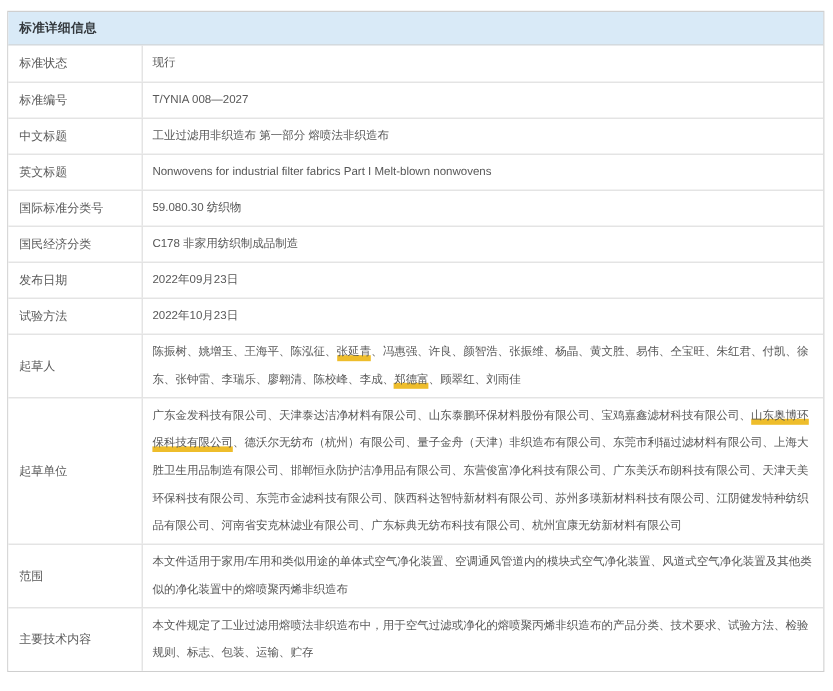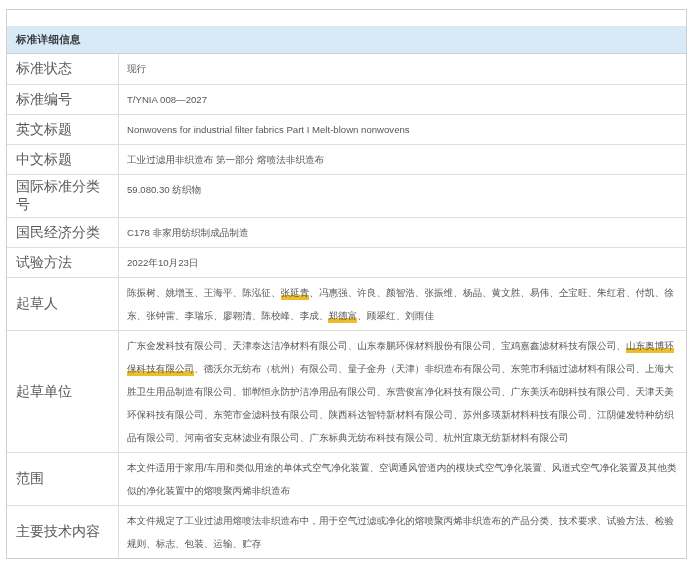--- a/index.html
+++ b/index.html
@@ -12,35 +12,34 @@
   .panel{
     width:681px;border:1px solid #cfcfcf;background:#ffffff;
     box-sizing:border-box;
   }
   .panel-header{
     background:#d9eaf7;
     color:#33383d;font-weight:bold;font-size:10.5px;
     padding:7px 9px 6px 9px;
     border-bottom:1px solid #cfcfcf;
     letter-spacing:.3px;
-    margin-top:16px;
   }
   .row{
     display:flex;align-items:stretch;
     border-top:1px solid #dedede;
     min-height:30px;box-sizing:border-box;
     background:#fff;
   }
   .row:first-of-type{border-top:none;}
   .cell-label{
     flex:0 0 112px;width:112px;box-sizing:border-box;
     border-right:1px solid #dedede;
     display:flex;align-items:center;
     padding:3px 6px 3px 9px;
-    color:#595959;font-size:14px;
+    color:#595959;font-size:10px;
   }
   .cell-value{
     flex:1 1 auto;box-sizing:border-box;
     display:flex;
     padding:3px 8px;
     color:#575757;font-size:9.6px;line-height:23px;
     word-break:break-all;
   }
   .cell-value .txt{display:inline;}
   .mark{
@@ -66,41 +65,47 @@
             <span class="txt"><span>现行</span></span>
           </div>
         </div>
         <div class="row">
           <div class="cell-label">标准编号</div>
           <div class="cell-value">
             <span class="txt"><span>T/YNIA 008—2027</span></span>
           </div>
         </div>
         <div class="row">
+          <div class="cell-label">中文标题</div>
+          <div class="cell-value">
+            <span class="txt"><span>工业过滤用非织造布 第一部分 熔喷法非织造布</span></span>
+          </div>
+        </div>
+        <div class="row">
           <div class="cell-label">英文标题</div>
           <div class="cell-value">
             <span class="txt"><span>Nonwovens for industrial filter fabrics Part I Melt-blown nonwovens</span></span>
-          </div>
-        </div>
-        <div class="row">
-          <div class="cell-label">中文标题</div>
-          <div class="cell-value">
-            <span class="txt"><span>工业过滤用非织造布 第一部分 熔喷法非织造布</span></span>
           </div>
         </div>
         <div class="row">
           <div class="cell-label">国际标准分类号</div>
           <div class="cell-value">
             <span class="txt"><span>59.080.30 纺织物</span></span>
           </div>
         </div>
         <div class="row">
           <div class="cell-label">国民经济分类</div>
           <div class="cell-value">
             <span class="txt"><span>C178 非家用纺织制成品制造</span></span>
+          </div>
+        </div>
+        <div class="row">
+          <div class="cell-label">发布日期</div>
+          <div class="cell-value">
+            <span class="txt"><span>2022年09月23日</span></span>
           </div>
         </div>
         <div class="row">
           <div class="cell-label">试验方法</div>
           <div class="cell-value">
             <span class="txt"><span>2022年10月23日</span></span>
           </div>
         </div>
         <div class="row">
           <div class="cell-label">起草人</div>

